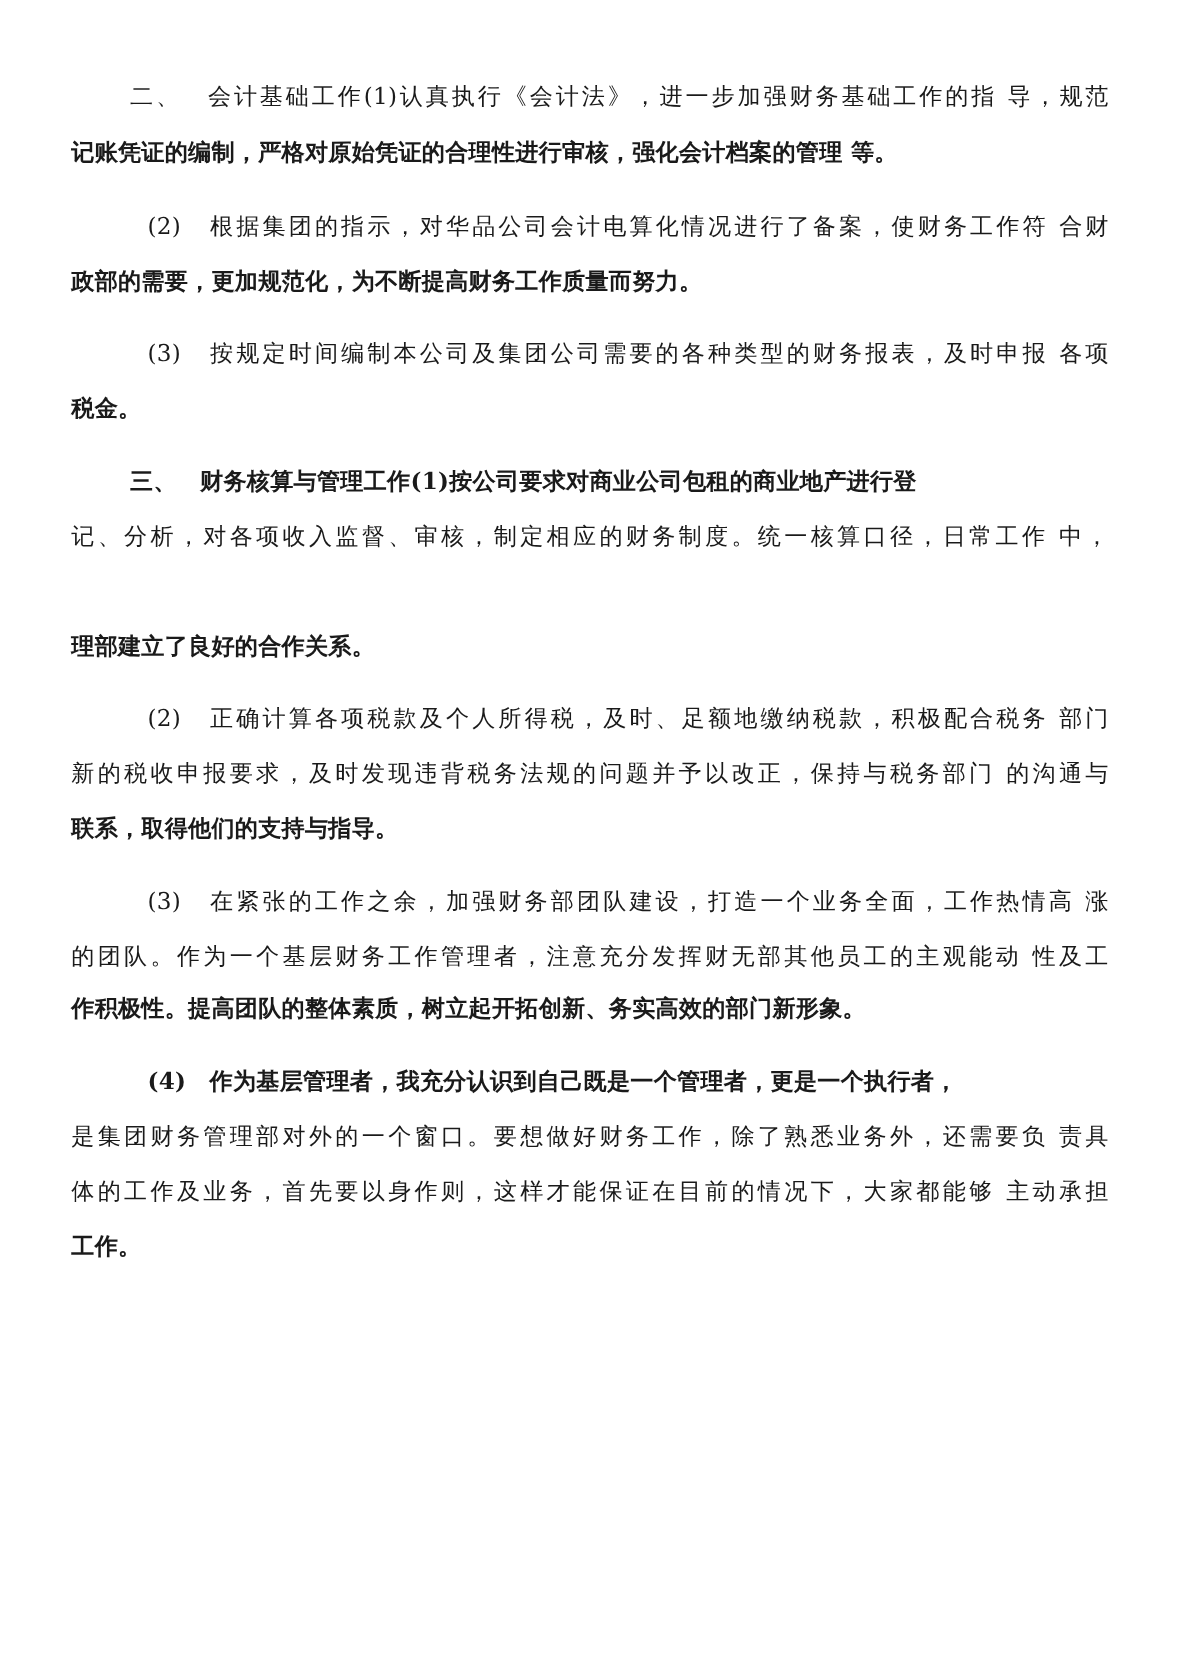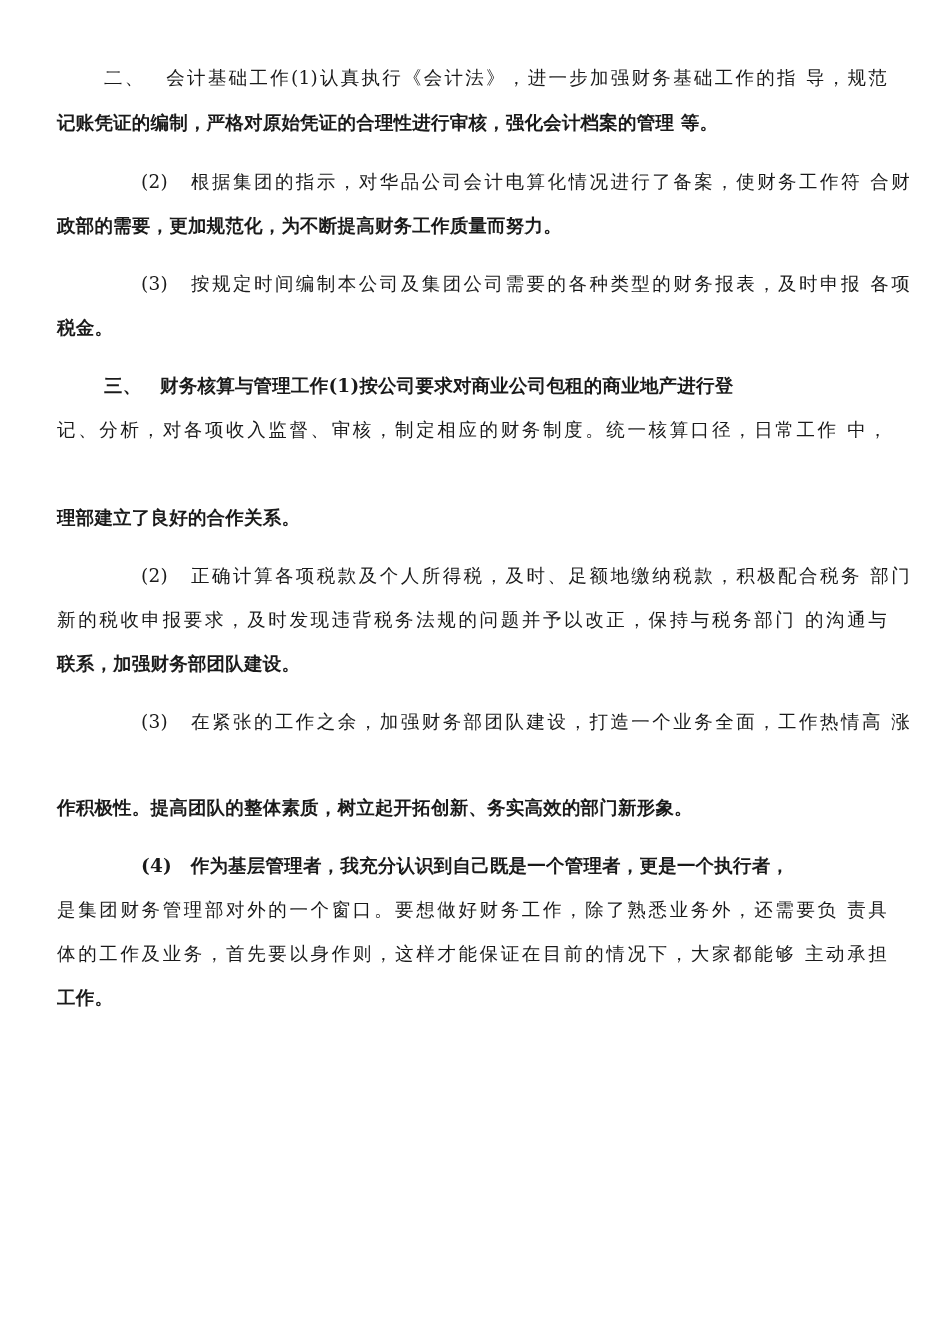--- a/index.html
+++ b/index.html
@@ -3,21 +3,21 @@
   <meta charset="utf-8">
   <style>
     html, body { margin: 0; padding: 0; background: #ffffff; }
     body { width: 950px; height: 1344px; position: relative; overflow: hidden;
            font-family: "DejaVu Serif", "Liberation Serif", serif; color: #1a1a1a; }
     .page { position: absolute; left: 0; top: 0; width: 950px; height: 1344px; }
     .line { position: absolute; left: 57px; width: 830px; font-size: 18.5px; line-height: 24px;
             white-space: nowrap; text-align: justify; text-align-last: justify; letter-spacing: 0.2px; }
     .line.last { text-align-last: left; font-weight: bold; }
     .line.indent1 { left: 104px; width: 783px; }
-    .line.indent2 { left: 118px; width: 769px; margin-left: 23px; }
+    .line.indent2 { left: 118px; width: 769px; }
   </style>
 </head>
 <body>
 
 <div class="page">
 
   <div class="line indent1" style="top:66px">二、　会计基础工作(1)认真执行《会计法》，进一步加强财务基础工作的指 导，规范</div>
   <div class="line last" style="top:111px">记账凭证的编制，严格对原始凭证的合理性进行审核，强化会计档案的管理 等。</div>
 
   <div class="line indent2" style="top:170px">(2)　根据集团的指示，对华品公司会计电算化情况进行了备案，使财务工作符 合财</div>
@@ -25,22 +25,23 @@
 
   <div class="line indent2" style="top:272px">(3)　按规定时间编制本公司及集团公司需要的各种类型的财务报表，及时申报 各项</div>
   <div class="line last" style="top:316px">税金。</div>
 
   <div class="line indent1 last" style="top:374px">三、　财务核算与管理工作(1)按公司要求对商业公司包租的商业地产进行登</div>
   <div class="line" style="top:418px">记、分析，对各项收入监督、审核，制定相应的财务制度。统一核算口径，日常工作 中，</div>
   <div class="line last" style="top:506px">理部建立了良好的合作关系。</div>
 
   <div class="line indent2" style="top:564px">(2)　正确计算各项税款及个人所得税，及时、足额地缴纳税款，积极配合税务 部门</div>
   <div class="line" style="top:608px">新的税收申报要求，及时发现违背税务法规的问题并予以改正，保持与税务部门 的沟通与</div>
-  <div class="line last" style="top:652px">联系，加强财务部团队建设。</div>
+  <div class="line last" style="top:652px">联系，取得他们的支持与指导。</div>
 
   <div class="line indent2" style="top:710px">(3)　在紧张的工作之余，加强财务部团队建设，打造一个业务全面，工作热情高 涨</div>
+  <div class="line" style="top:754px">的团队。作为一个基层财务工作管理者，注意充分发挥财无部其他员工的主观能动 性及工</div>
   <div class="line last" style="top:796px">作积极性。提高团队的整体素质，树立起开拓创新、务实高效的部门新形象。</div>
 
   <div class="line indent2 last" style="top:854px">(4)　作为基层管理者，我充分认识到自己既是一个管理者，更是一个执行者，</div>
   <div class="line" style="top:898px">是集团财务管理部对外的一个窗口。要想做好财务工作，除了熟悉业务外，还需要负 责具</div>
   <div class="line last" style="top:986px">工作。</div>
   <div class="line" style="top:942px">体的工作及业务，首先要以身作则，这样才能保证在目前的情况下，大家都能够 主动承担</div>
 </div>
 
 </body></html>

